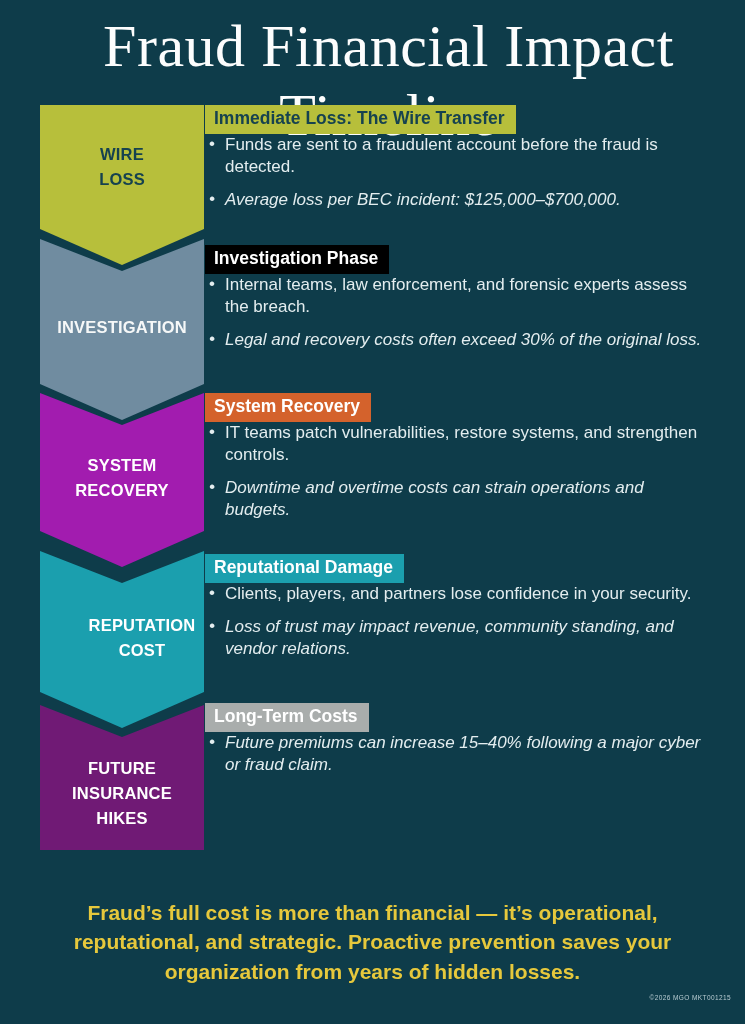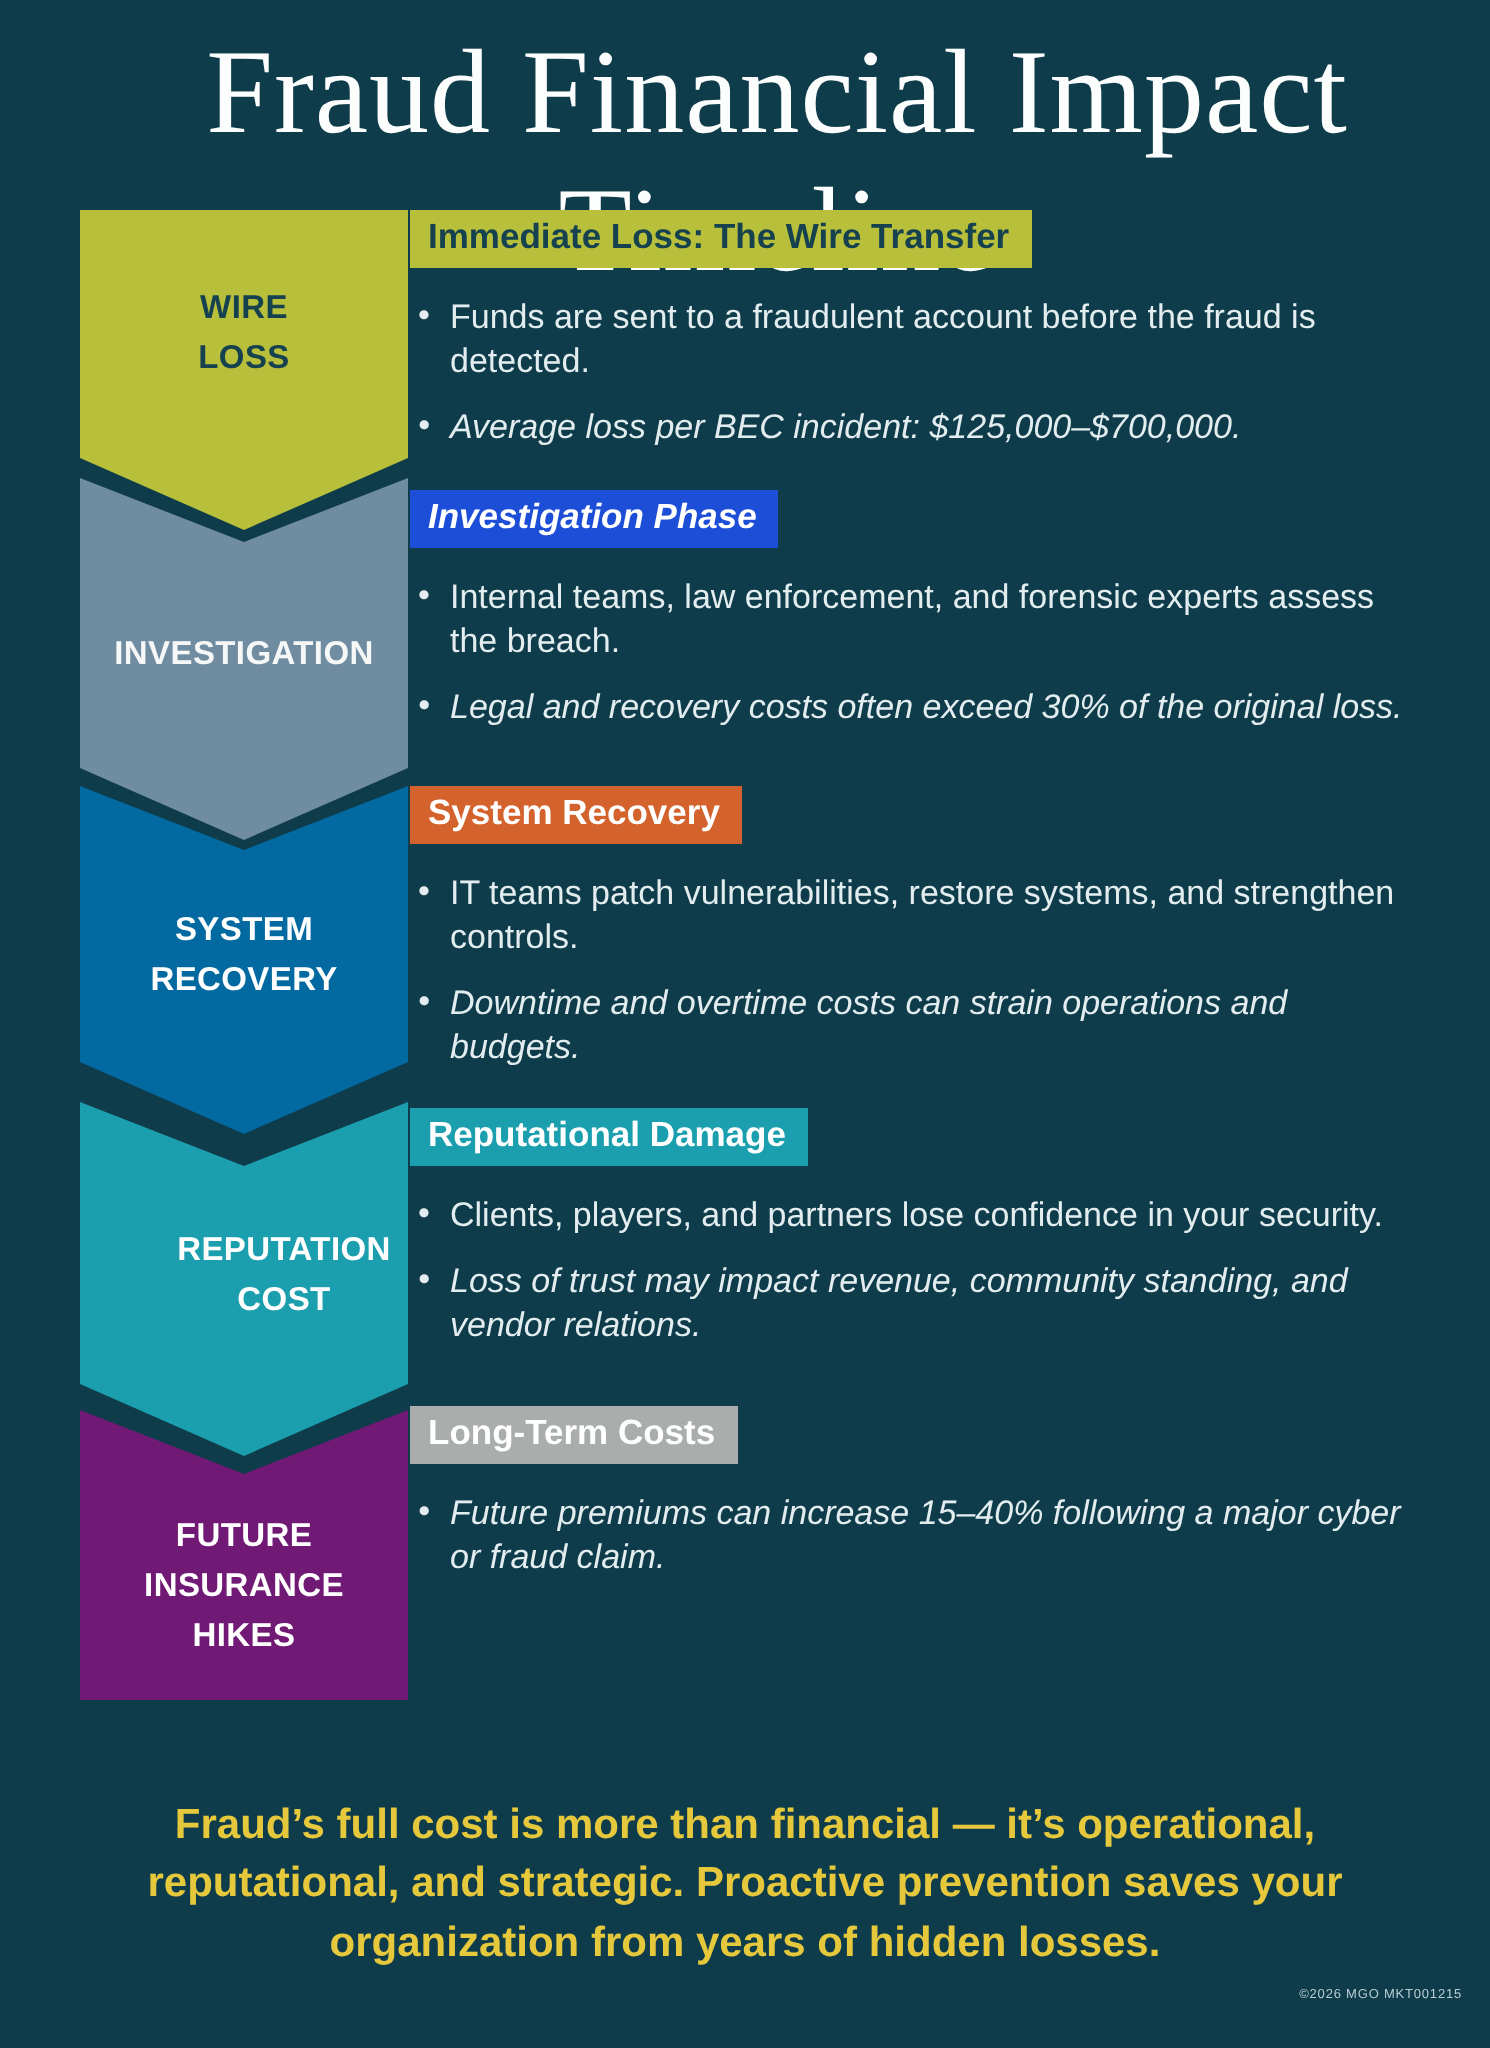--- a/index.html
+++ b/index.html
@@ -75,21 +75,21 @@
   .sec3 { top: 393px; }
   .sec4 { top: 554px; }
   .sec5 { top: 703px; }
   .badge {
     display: inline-block;
     padding: 3px 11px 5px 9px;
     font-weight: bold;
     font-size: 17.5px;
     color: #ffffff;
   }
-  .bullets { margin-top: 14px; }
+  .bullets { }
   .bullet {
     position: relative;
     padding-left: 20px;
     margin-bottom: 11px;
     font-size: 17px;
     line-height: 1.3;
     color: #e3edef;
     max-width: 505px;
   }
   .bullet::before {
@@ -125,39 +125,39 @@
 <body>
 
 <div class="canvas">
 
   <h1 class="page-title">Fraud Financial Impact Timeline</h1>
 
   <div class="chevrons">
     <div class="chevron first" style="background-color: rgb(183, 191, 59); color: rgb(22, 66, 79);">WIRE
 LOSS</div>
     <div class="chevron mid c2" style="background-color: rgb(112, 140, 160); color: rgb(246, 248, 248);">INVESTIGATION</div>
-    <div class="chevron mid c3" style="background-color: #0369a1; color: rgb(255, 255, 255);">SYSTEM
+    <div class="chevron mid c3" style="background-color: #a21caf; color: rgb(255, 255, 255);">SYSTEM
 RECOVERY</div>
     <div class="chevron mid c4" style="background-color: rgb(27, 159, 174); color: rgb(255, 255, 255); padding-left: 40px;">REPUTATION
 COST</div>
     <div class="chevron last" style="background-color: #701a75; color: rgb(255, 255, 255);">FUTURE
 INSURANCE
 HIKES</div>
   </div>
 
   <div class="section sec1">
     <span class="badge" style="background-color: rgb(183, 191, 59); color: rgb(22, 66, 79);">Immediate Loss: The Wire Transfer</span>
     <div class="bullets">
       <div class="bullet">Funds are sent to a fraudulent account before the fraud is detected.</div>
       <div class="bullet italic">Average loss per BEC incident: $125,000–$700,000.</div>
     </div>
   </div>
 
   <div class="section sec2">
-    <span class="badge" style="background-color: #1d4ed8; color: rgb(255, 255, 255); font-style: italic;">Investigation Phase</span>
+    <span class="badge" style="background-color: #000000; color: rgb(255, 255, 255);">Investigation Phase</span>
     <div class="bullets">
       <div class="bullet">Internal teams, law enforcement, and forensic experts assess the breach.</div>
       <div class="bullet italic">Legal and recovery costs often exceed 30% of the original loss.</div>
     </div>
   </div>
 
   <div class="section sec3">
     <span class="badge" style="background-color: rgb(212, 98, 44); color: rgb(255, 255, 255);">System Recovery</span>
     <div class="bullets">
       <div class="bullet">IT teams patch vulnerabilities, restore systems, and strengthen controls.</div>

